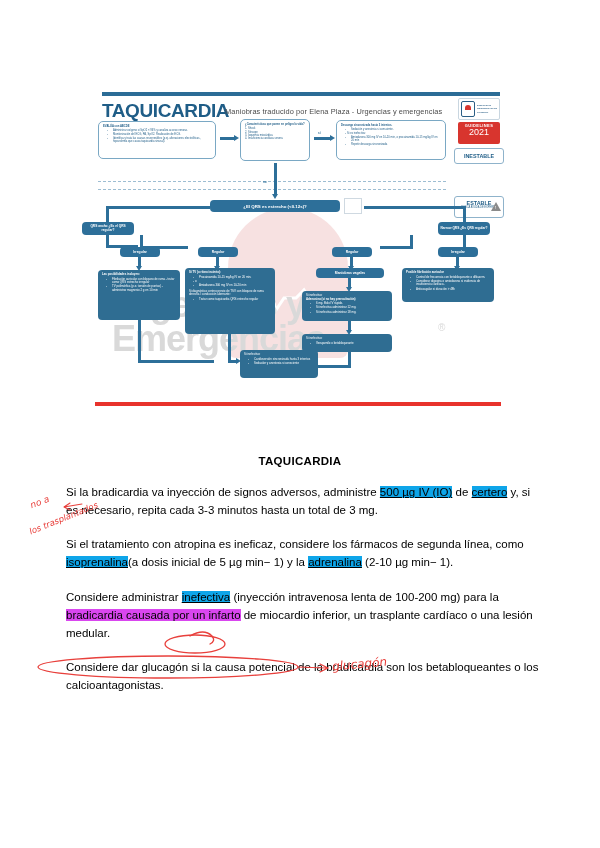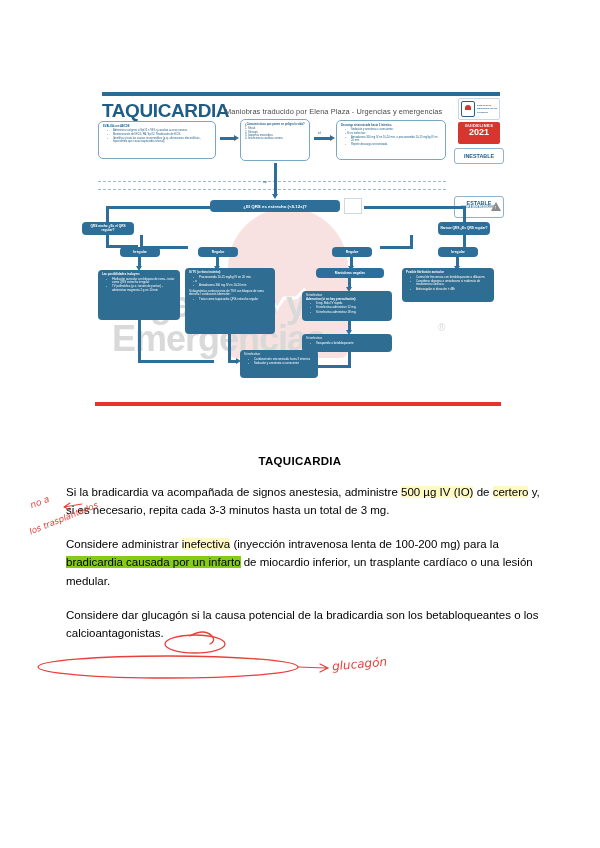--- a/index.html
+++ b/index.html
@@ -49,37 +49,37 @@
   
   .erc-logo{position:absolute;left:378px;top:10px;width:42px;height:22px;border:1px solid #c9d6e0;
      border-radius:2px;background:#fff;display:flex;align-items:center;gap:2px;padding-left:2px;box-sizing:border-box;}
   .erc-mark{width:12px;height:14px;border:1px solid #2b5f86;border-radius:2px;position:relative;flex:none;}
   .erc-mark:after{content:"";position:absolute;left:2.5px;top:3px;width:6px;height:5px;background:#d8352e;
      border-radius:3px 3px 0 0;}
   .erc-txt{font-size:2.5px;color:#2b5f86;line-height:1.3;font-weight:bold;}
   .guide{position:absolute;left:378px;top:34px;width:42px;height:22px;background:#d8352e;border-radius:2px;
      color:#fff;text-align:center;box-sizing:border-box;padding-top:1px;}
   .guide .g1{font-size:4px;font-weight:bold;letter-spacing:.4px;}
-  .guide .g2{font-size:9px;font-weight:bold;line-height:1;}
+  .guide .g2{font-size:9px;font-weight:normal;line-height:1;}
   .statebox{position:absolute;left:374px;width:50px;border:1px solid #8fb3cb;border-radius:3px;background:#fff;
      box-sizing:border-box;text-align:center;color:#1f5d87;}
   .statebox.inest{top:60px;height:16px;padding-top:4px;font-size:5.4px;font-weight:bold;}
   .statebox.est{top:108px;height:22px;padding-top:3px;}
   .statebox.est .e1{font-size:5.4px;font-weight:bold;}
   .statebox.est .e2{font-size:2.6px;line-height:1.25;}
   .warn-tri{position:absolute;right:2px;top:5px;width:0;height:0;border-left:5px solid transparent;
      border-right:5px solid transparent;border-bottom:9px solid #8a8a8a;}
   .warn-tri:after{content:"!";position:absolute;left:-1.3px;top:3px;font-size:4px;color:#fff;font-weight:bold;}
 
   
   .doc{position:absolute;left:0;top:455px;width:600px;}
   h1.sec{font-size:11.5px;font-weight:bold;text-align:center;margin:0 0 16px 0;letter-spacing:.3px;}
   p.para{margin:0 0 16px 0;padding:0 58px 0 66px;font-size:11.5px;line-height:1.58;}
-  .hl-blue{background:#fef9c3;}
-  .hl-yellow{background:#84cc16;}
+  .hl-blue{background:#0ea5e9;text-decoration:underline;}
+  .hl-yellow{background:#d946ef;}
 
   
   .hand{position:absolute;color:#e8403c;font-family:"DejaVu Sans",sans-serif;pointer-events:none;}
   .hand-no{left:30px;top:497px;font-size:9px;transform:rotate(-20deg);font-style:italic;}
   .hand-los{left:27px;top:513px;font-size:8.5px;transform:rotate(-22deg);font-style:italic;}
   .hand-arrow1{position:absolute;left:58px;top:501px;width:26px;height:10px;}
   .hand-gluc{left:332px;top:657px;font-size:12px;font-style:italic;transform:rotate(-5deg);}
   .hand-ovals{position:absolute;left:20px;top:630px;width:360px;height:60px;}
 </style>
 </head>
@@ -261,21 +261,22 @@
     <div>Si inefectivo:</div>
     <ul>
       <li>Cardioversión sincronizada hasta 3 intentos</li>
       <li>Sedación y anestesia si consciente</li>
     </ul>
   </div>
 </div>
 
 <div class="doc">
   <h1 class="sec">TAQUICARDIA</h1>
-  <p class="para"><span>Si la bradicardia va acompañada de signos anestesia, administre </span><span class="hl-blue">500 µg IV (IO)</span><span> de </span><span class="hl-blue">certero</span><span> y, si es necesario, repita cada 3-3 minutos hasta un total de 3 mg.</span></p>
+  <p class="para"><span>Si la bradicardia va inyección de signos adversos, administre </span><span class="hl-blue">500 µg IV (IO)</span><span> de </span><span class="hl-blue">certero</span><span> y, si es necesario, repita cada 3-3 minutos hasta un total de 3 mg.</span></p>
+  <p class="para"><span>Si el tratamiento con atropina es ineficaz, considere los fármacos de segunda línea, como </span><span class="hl-blue">isoprenalina</span><span>(a dosis inicial de 5 µg min− 1) y la </span><span class="hl-blue">adrenalina</span><span> (2-10 µg min− 1).</span></p>
   <p class="para"><span>Considere administrar </span><span class="hl-blue">inefectiva</span><span> (inyección intravenosa lenta de 100-200 mg) para la </span><span class="hl-yellow">bradicardia causada por un infarto</span><span> de miocardio inferior, un trasplante cardíaco o una lesión medular.</span></p>
   <p class="para"><span>Considere dar glucagón si la causa potencial de la bradicardia son los betabloqueantes o los calcioantagonistas.</span></p>
 </div>
 
 <div class="hand hand-no">no a</div>
 <div class="hand hand-los">los trasplantados</div>
 <svg class="hand-arrow1" viewBox="0 0 26 10">
   <path d="M24 3 L6 6 M6 6 L12 2 M6 6 L12 9" fill="none" stroke="#e8403c" stroke-width="1.1" stroke-linecap="round"></path>
 </svg>
 <div class="hand hand-gluc">glucagón</div>

